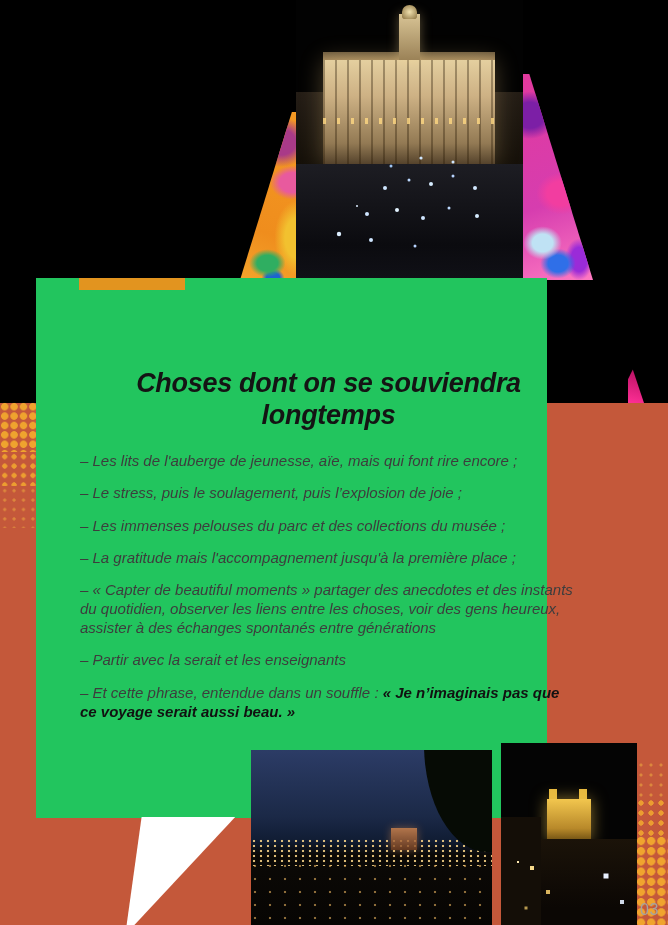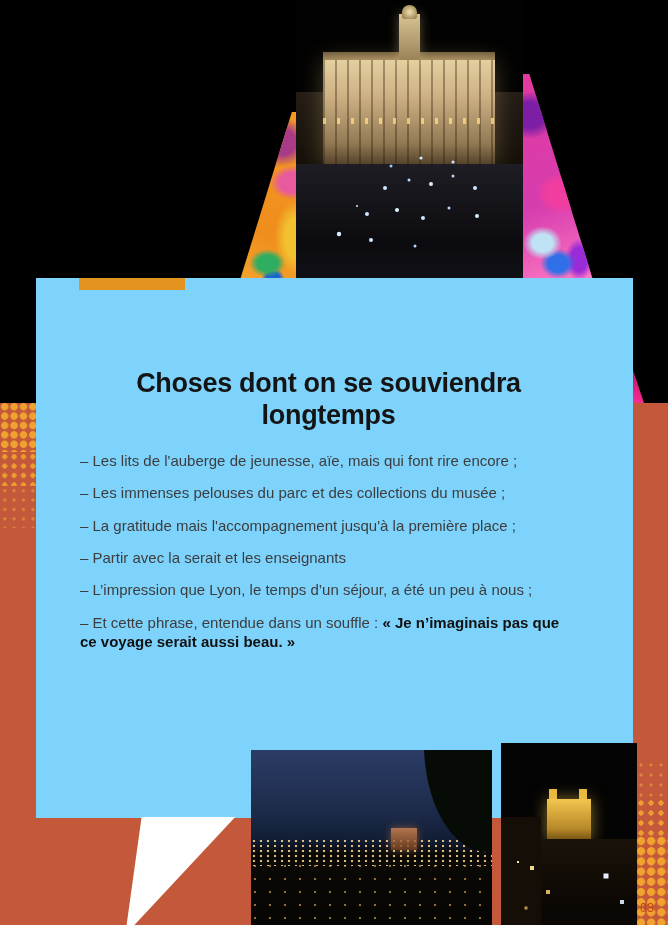--- a/index.html
+++ b/index.html
@@ -68,21 +68,21 @@
   .photo-top .plaza{position:absolute;left:0;bottom:0;width:100%;height:116px;background:linear-gradient(#1d1d23,#0b0b0f 70%,#101017);}
   .photo-top .ground-lights{position:absolute;left:60px;top:205px;width:2px;height:2px;border-radius:50%;background:#dcecff;
     box-shadow:28px -18px 0 1px #cfe6ff,52px -26px 0 .5px #bcd9ff,74px -22px 0 1px #d6ecff,96px -30px 0 .5px #b8d4ff,
       118px -18px 0 1px #d2e8ff,10px 8px 0 1px #cfe6ff,40px 4px 0 1px #e2f2ff,66px 12px 0 1px #cfe6ff,
       92px 2px 0 .5px #bcd9ff,120px 10px 0 1px #d6ecff,-18px 28px 0 1.2px #dceeff,14px 34px 0 1px #cfe6ff,
       58px 40px 0 .5px #b8d4ff,96px -44px 0 .5px #cfe6ff,34px -40px 0 .5px #9fc4f2,64px -48px 0 .6px #cfe6ff;}
   .photo-top .win-glow{position:absolute;left:27px;top:118px;width:172px;height:6px;
     background:repeating-linear-gradient(90deg,rgba(255,216,130,.8) 0 3px,rgba(0,0,0,0) 3px 14px);}
 
   
-  .card{position:absolute;left:36px;top:278px;width:597px;height:540px;background:#7dd3fc;z-index:5;}
+  .card{position:absolute;left:36px;top:278px;width:511px;height:540px;background:#22c55e;z-index:5;font-style:italic;}
   .card-tail{position:absolute;left:120px;top:817px;width:120px;height:108px;background:#fff;z-index:5;
     clip-path:polygon(18% 0,96% 0,12% 100%,5.5% 100%);}
   .accent-bar{position:absolute;left:79px;top:278px;width:106px;height:12px;background:#e2941f;z-index:7;}
 
   .card-inner{position:absolute;left:44px;top:0;width:497px;height:100%;}
   .card h1{
     margin:90px 0 20px 0;text-align:center;
     font-size:27px;line-height:1.18;font-weight:bold;color:#141414;letter-spacing:-.3px;
   }
   .card p{margin:0 0 13.5px 0;font-size:15px;line-height:1.26;color:#3d3d3d;}
@@ -103,21 +103,21 @@
   .photo-basilica .towers{position:absolute;left:46px;top:56px;width:44px;height:42px;
     background:linear-gradient(#f2c64e,#b8892a 70%,#6e4f12);box-shadow:0 0 16px rgba(242,198,78,.55);}
   .photo-basilica .spire-l{position:absolute;left:48px;top:46px;width:8px;height:12px;background:#e7b93f;}
   .photo-basilica .spire-r{position:absolute;left:78px;top:46px;width:8px;height:12px;background:#e7b93f;}
   .photo-basilica .buildings{position:absolute;left:0;bottom:0;width:100%;height:86px;
     background:linear-gradient(#1b1309,#0b0704 80%);}
   .photo-basilica .tall{position:absolute;left:0;bottom:0;width:40px;height:108px;background:#140e07;}
   .photo-basilica .windows{position:absolute;left:16px;top:118px;width:2px;height:2px;background:#ffe9b0;
     box-shadow:14px 6px 0 1px #f5d88a,88px 14px 0 1.5px #e8f0ff,30px 30px 0 1px #d9b45e,104px 40px 0 1px #cfd8e8,8px 46px 0 .5px #b89a50;}
 
-  .page-number{position:absolute;left:640px;top:901px;z-index:8;font-size:12px;color:#c2410c;letter-spacing:.5px;}
+  .page-number{position:absolute;left:640px;top:901px;z-index:8;font-size:16px;color:#a3a3a3;letter-spacing:.5px;}
 </style>
 </head>
 <body>
 
 <div class="bg-black"></div>
 <div class="bg-terracotta"></div>
 
 <div class="dots-left">
   <div class="row-a"></div>
   <div class="row-b"></div>
@@ -137,24 +137,25 @@
   <div class="tower"></div>
   <div class="dome"></div>
   <div class="plaza"></div>
   <div class="ground-lights"></div>
 </div>
 
 <div class="card">
   <div class="card-inner">
     <h1>Choses dont on se souviendra longtemps</h1>
     <p>– Les lits de l'auberge de jeunesse, aïe, mais qui font rire encore ;</p>
+    <p>– Le stress, puis le soulagement, puis l’explosion de joie ;</p>
     <p>– Les immenses pelouses du parc et des collections du musée ;</p>
     <p>– La gratitude mais l'accompagnement jusqu'à la première place ;</p>
+    <p>– « Capter de beautiful moments » partager des anecdotes et des instants du quotidien, observer les liens entre les choses, voir des gens heureux, assister à des échanges spontanés entre générations</p>
     <p>– Partir avec la serait et les enseignants</p>
-    <p>– L’impression que Lyon, le temps d’un séjour, a été un peu à nous ;</p>
     <p class="closing"><span>– Et cette phrase, entendue dans un souffle : </span><b>« Je n’imaginais pas que ce voyage serait aussi beau. »</b></p>
   </div>
 </div>
 <div class="card-tail"></div>
 <div class="accent-bar"></div>
 
 <div class="photo-skyline">
   <div class="city-band"></div>
   <div class="city-low"></div>
   <div class="landmark"></div>

